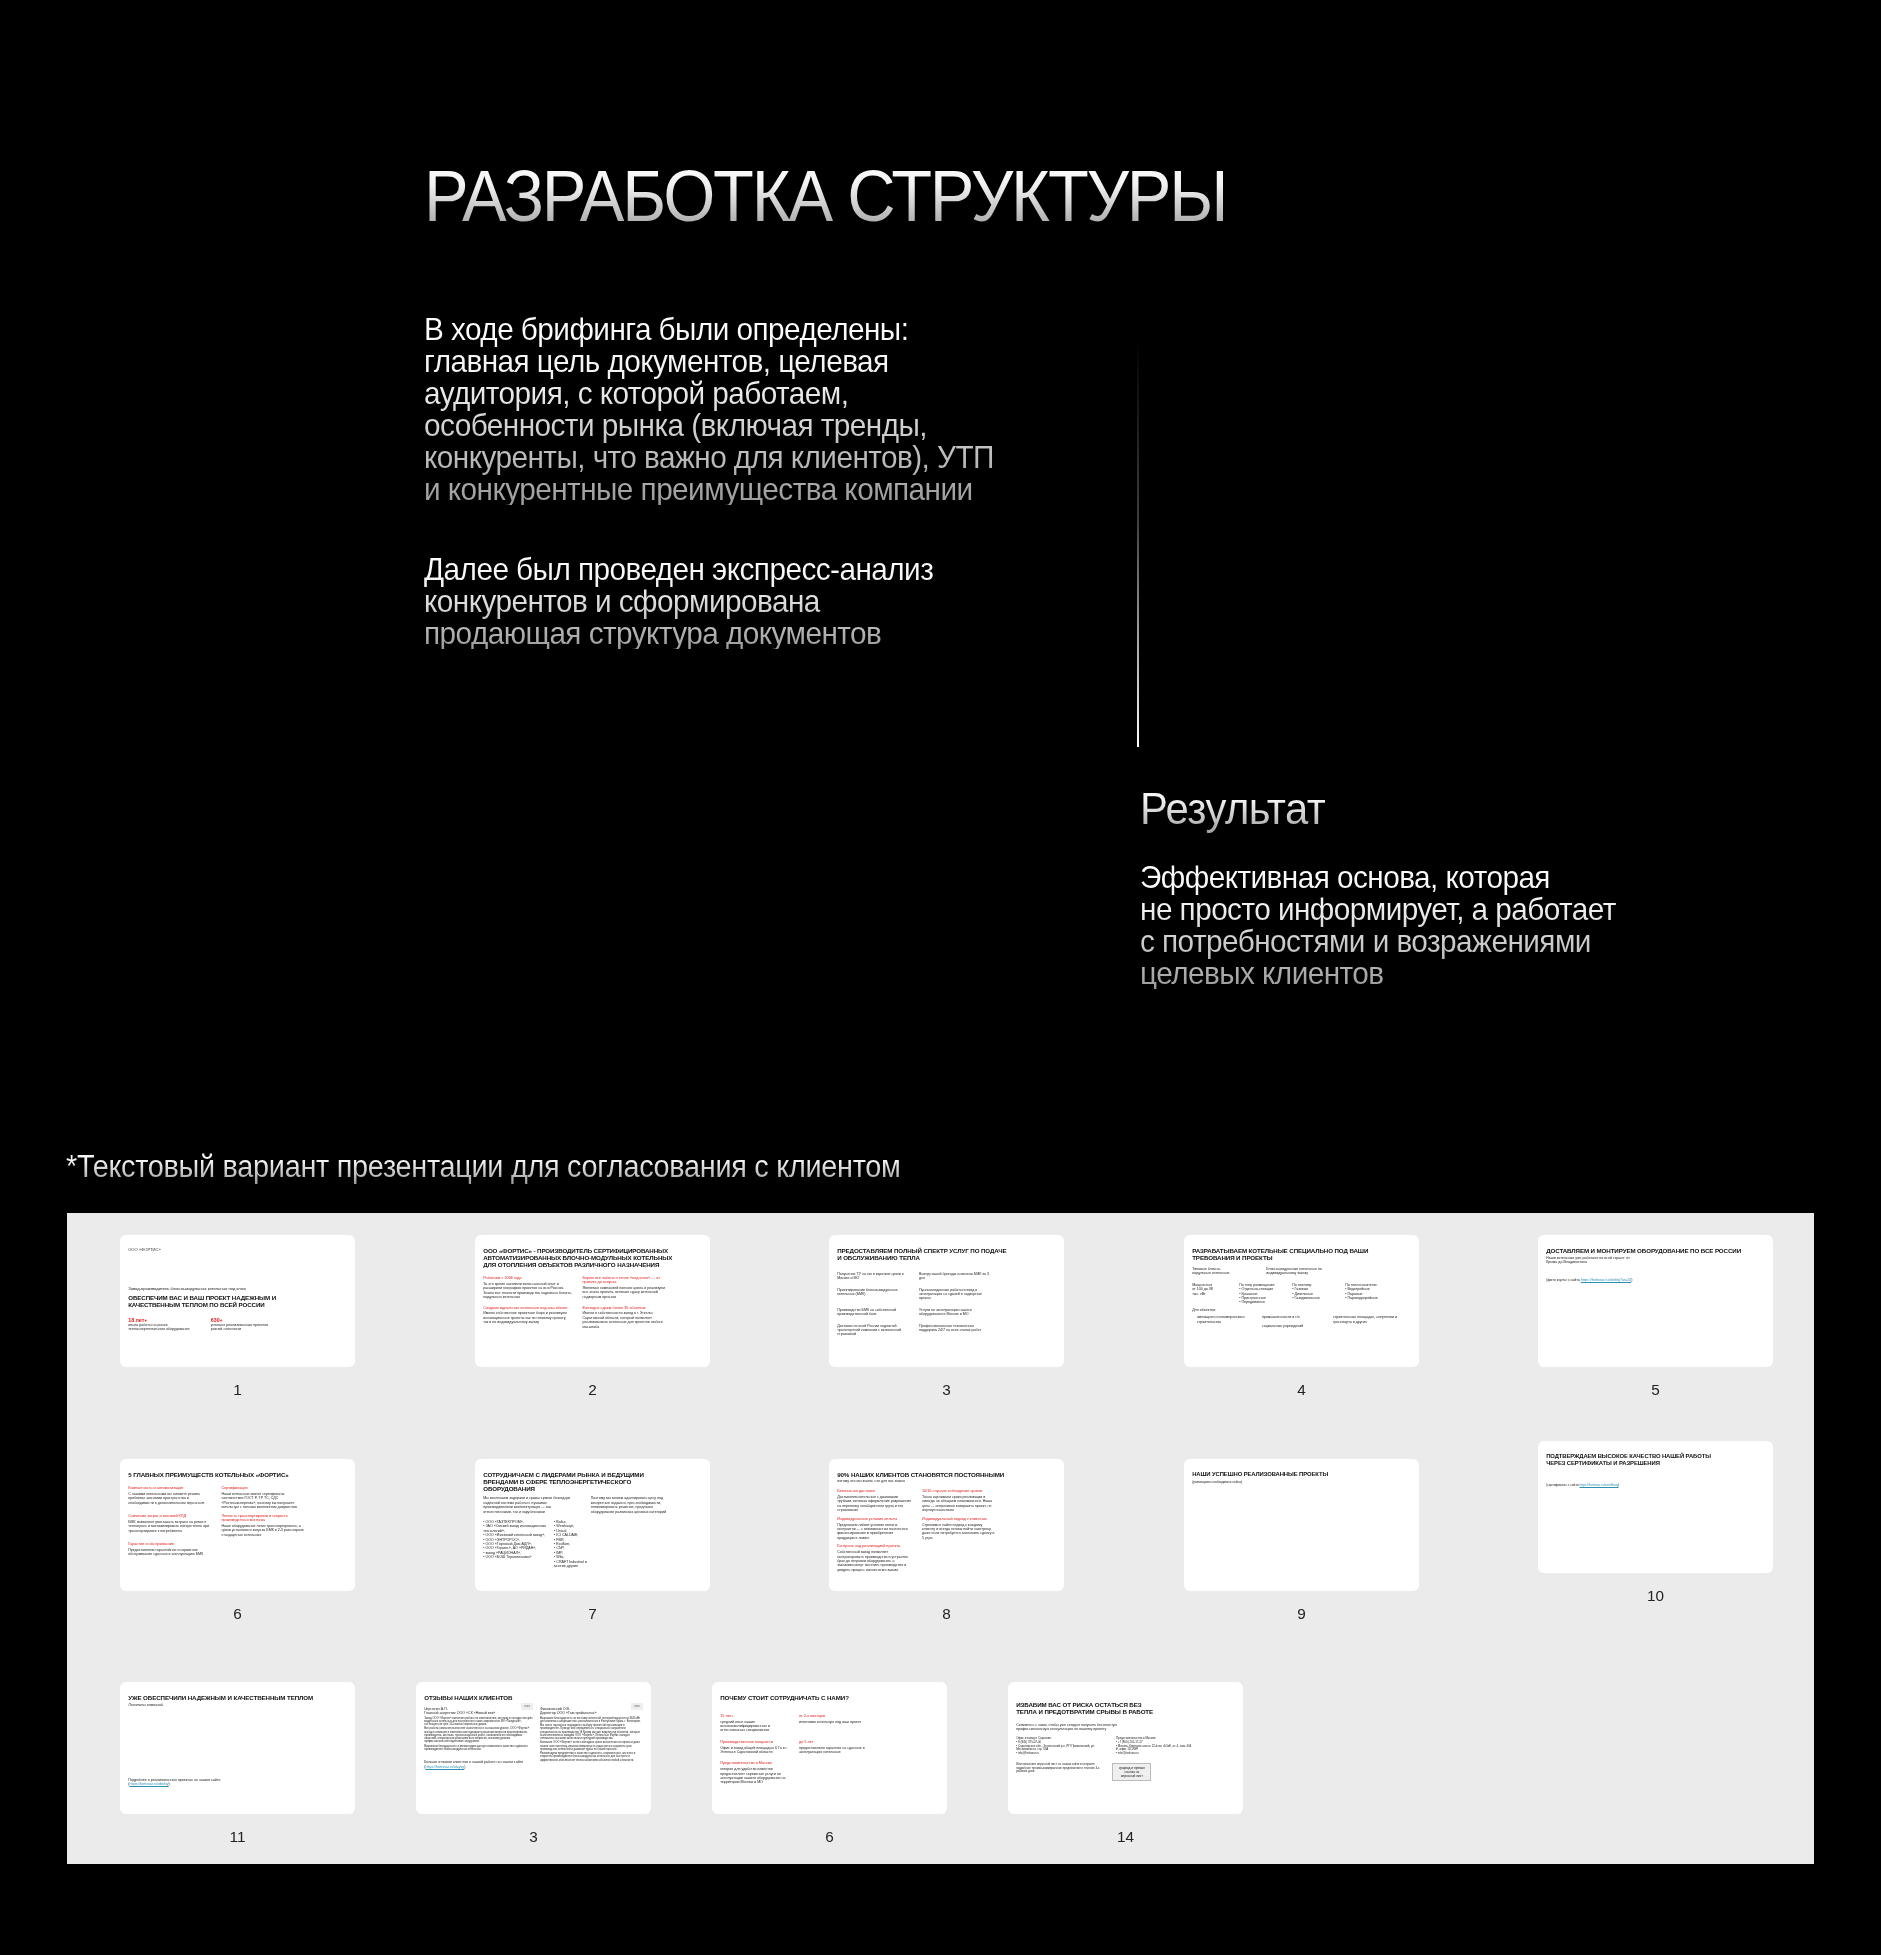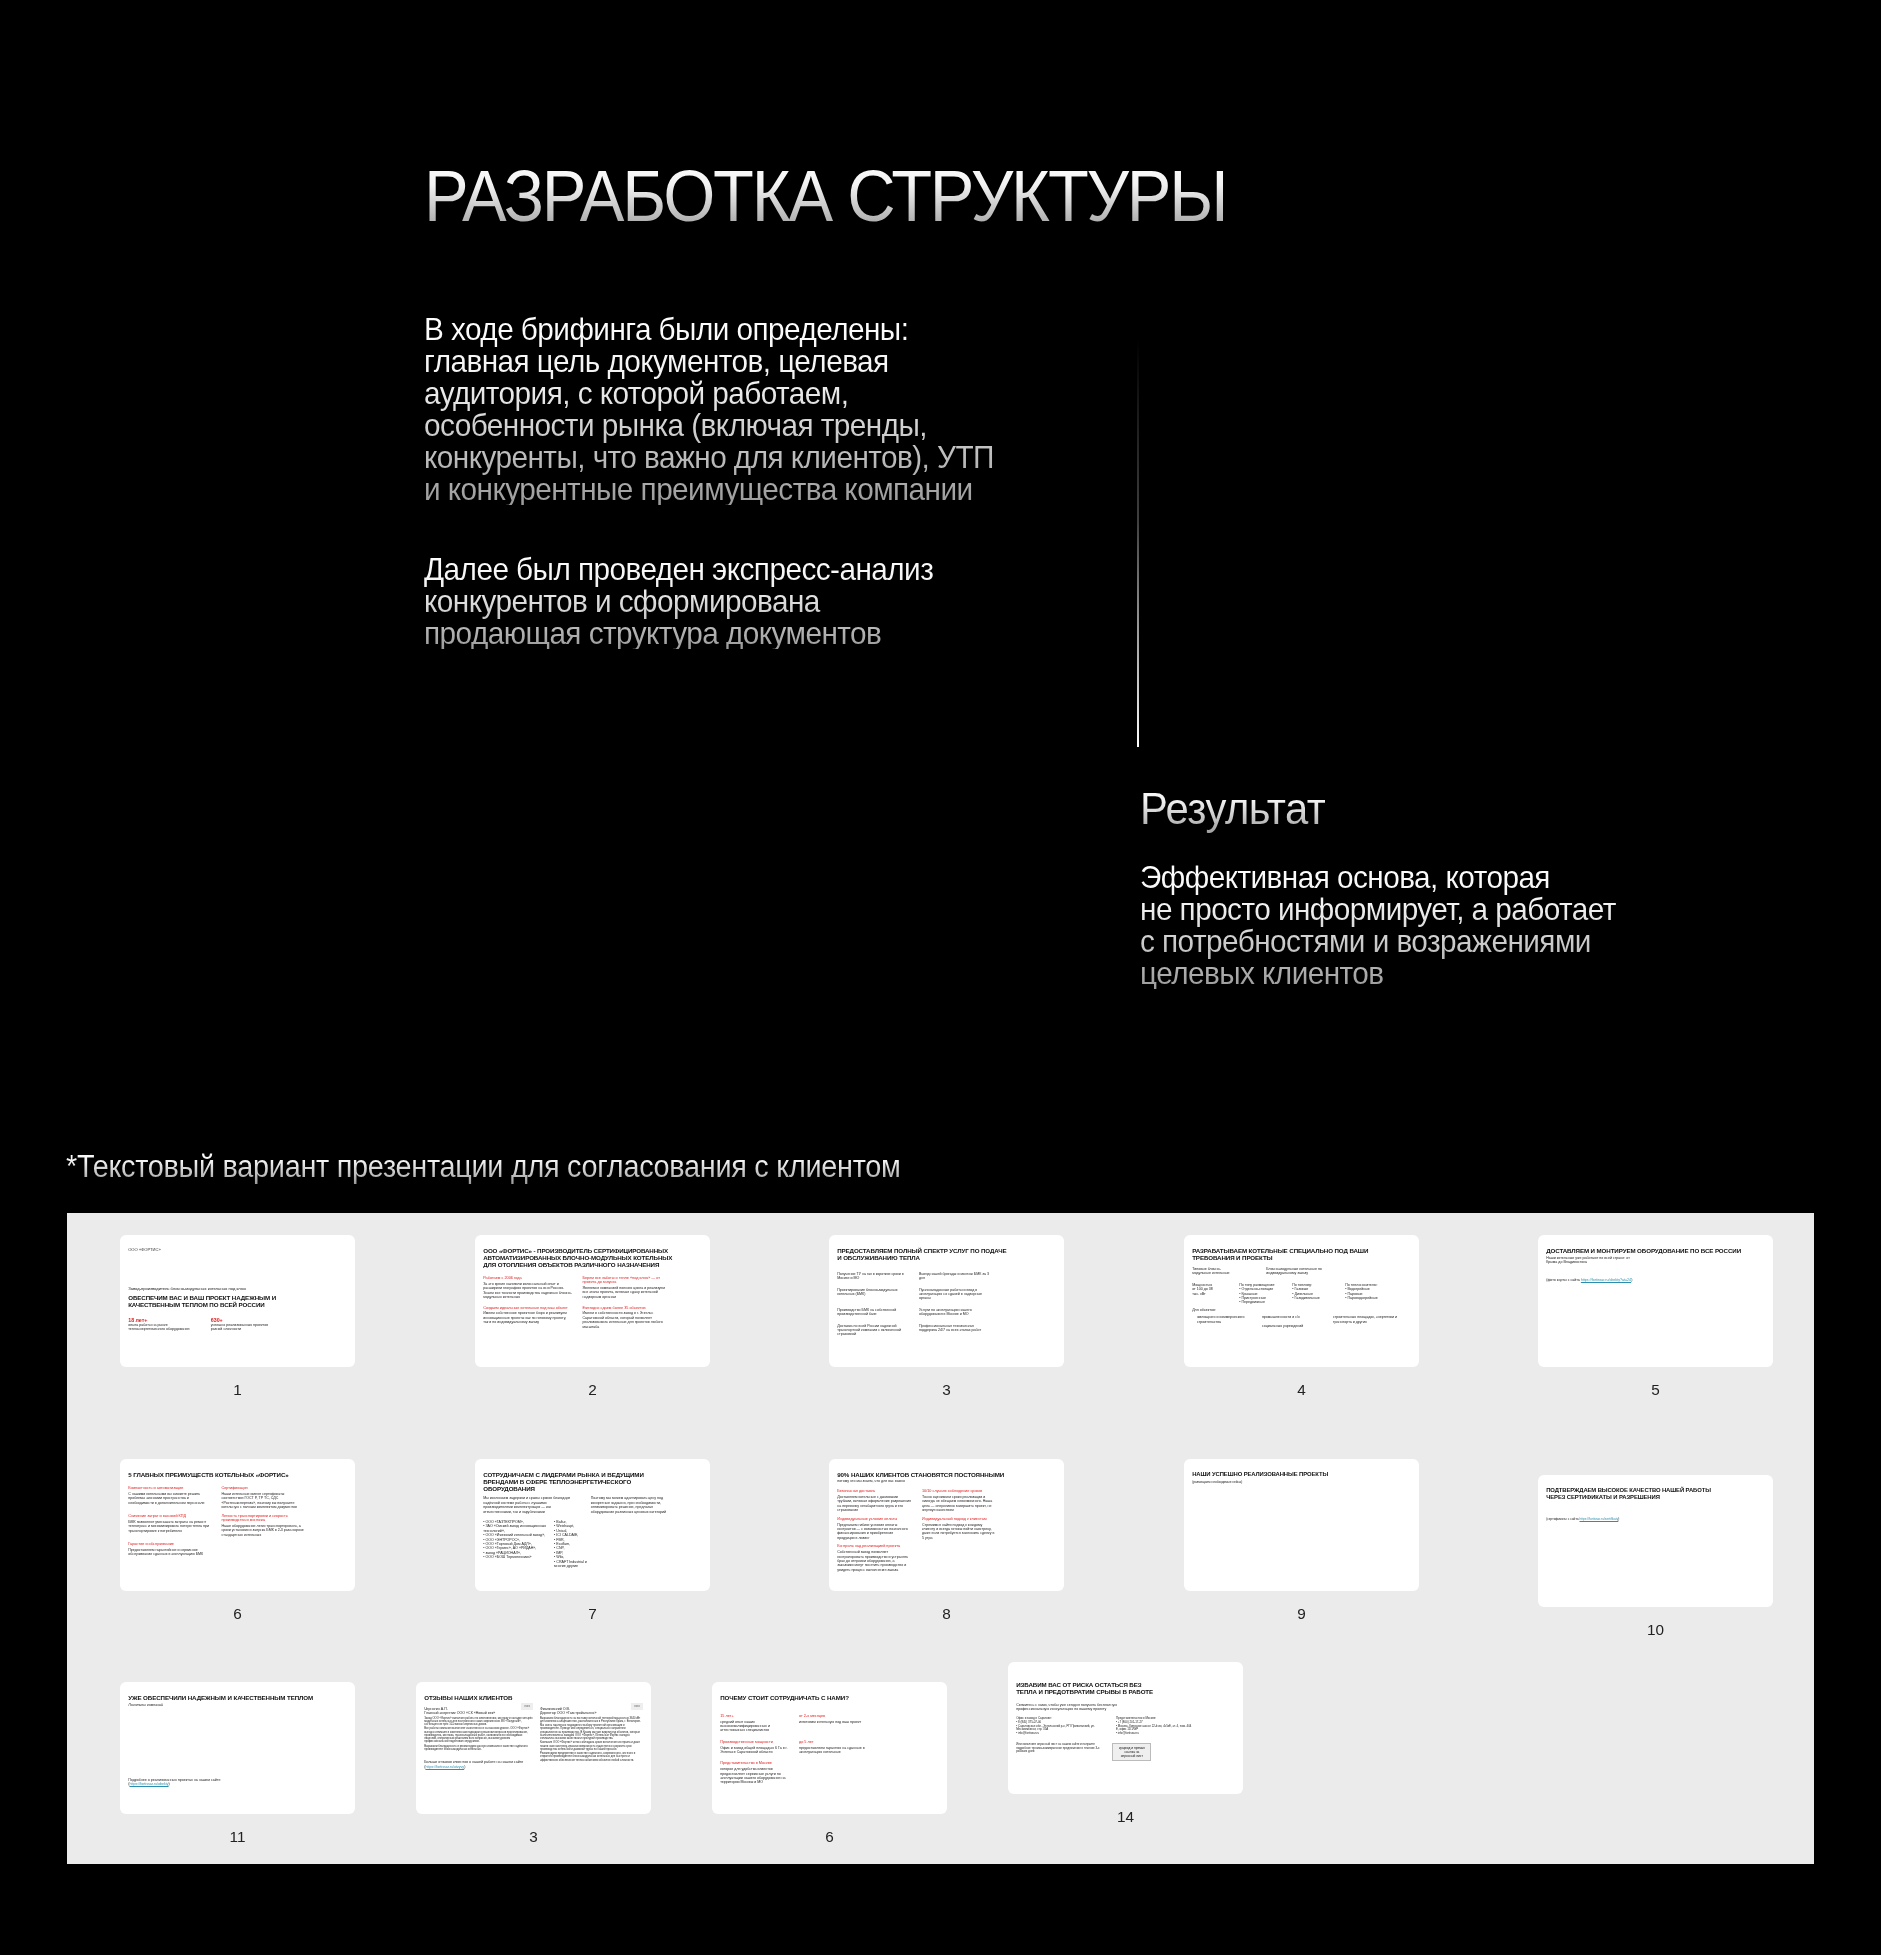--- a/index.html
+++ b/index.html
@@ -322,21 +322,21 @@
   </div>
 
   <div class="slide-cell" style="left:1117px; top:246px;">
     <div class="slide">
       <div class="s-h" style="font-size:5.9px;">НАШИ УСПЕШНО РЕАЛИЗОВАННЫЕ ПРОЕКТЫ</div>
       <div class="s-txt" style="margin-top:1.8px;font-size:3.2px;">(размещаем необходимые кейсы)</div>
     </div>
     <div class="slide-num">9</div>
   </div>
 
-  <div class="slide-cell" style="left:1471px; top:262px;">
+  <div class="slide-cell" style="left:1471px; top:228px;">
     <div class="slide">
       <div class="s-h" style="font-size:5.9px;width:165px;">ПОДТВЕРЖДАЕМ ВЫСОКОЕ КАЧЕСТВО НАШЕЙ РАБОТЫ ЧЕРЕЗ СЕРТИФИКАТЫ И РАЗРЕШЕНИЯ</div>
       <div class="s-txt" style="margin-top:16.5px;font-size:3.2px;"><span>(сертификаты с сайта </span><span class="s-link">https://fortissar.ru/sertifikaty</span><span>)</span></div>
     </div>
     <div class="slide-num">10</div>
   </div>
 
   <div class="slide-cell" style="left:53px; top:469px;">
     <div class="slide">
       <div class="s-h">УЖЕ ОБЕСПЕЧИЛИ НАДЕЖНЫМ И КАЧЕСТВЕННЫМ ТЕПЛОМ</div>
@@ -397,21 +397,21 @@
           </div>
         <div>
             <div class="lbl">Представительство в Москве</div>
             <div class="s-txt">которое для удобства клиентов предоставляет сервисные услуги по эксплуатации нашего оборудования на территории Москвы и МО</div>
           </div>
       </div>
     </div>
     <div class="slide-num">6</div>
   </div>
 
-  <div class="slide-cell" style="left:941px; top:449px;">
+  <div class="slide-cell" style="left:941px; top:469px;">
     <div class="slide">
       <div class="s-h" style="width:141px;margin-top:7px;">ИЗБАВИМ ВАС ОТ РИСКА ОСТАТЬСЯ БЕЗ ТЕПЛА И ПРЕДОТВРАТИМ СРЫВЫ В РАБОТЕ</div>
       <div class="s-txt" style="width:118px;margin-top:8.2px;">Свяжитесь с нами, чтобы уже сегодня получить бесплатную профессиональную консультацию по вашему проекту</div>
       <div style="display:flex;gap:11.8px;margin-top:4.7px;">
         <div style="width:88px;">
             <div class="s-txt" style="font-size:2.9px;">Офис и завод в Саратове:</div>
           <ul class="s-ul s-txt" style="font-size:2.9px;line-height:3.8px;">
               <li>8 (845) 375-07-00</li>
               <li>Саратовская обл., Энгельсский р-н, РП Приволжский, ул. Мясокомбинат, стр. 35А</li>
               <li>info@fortissar.ru</li>

